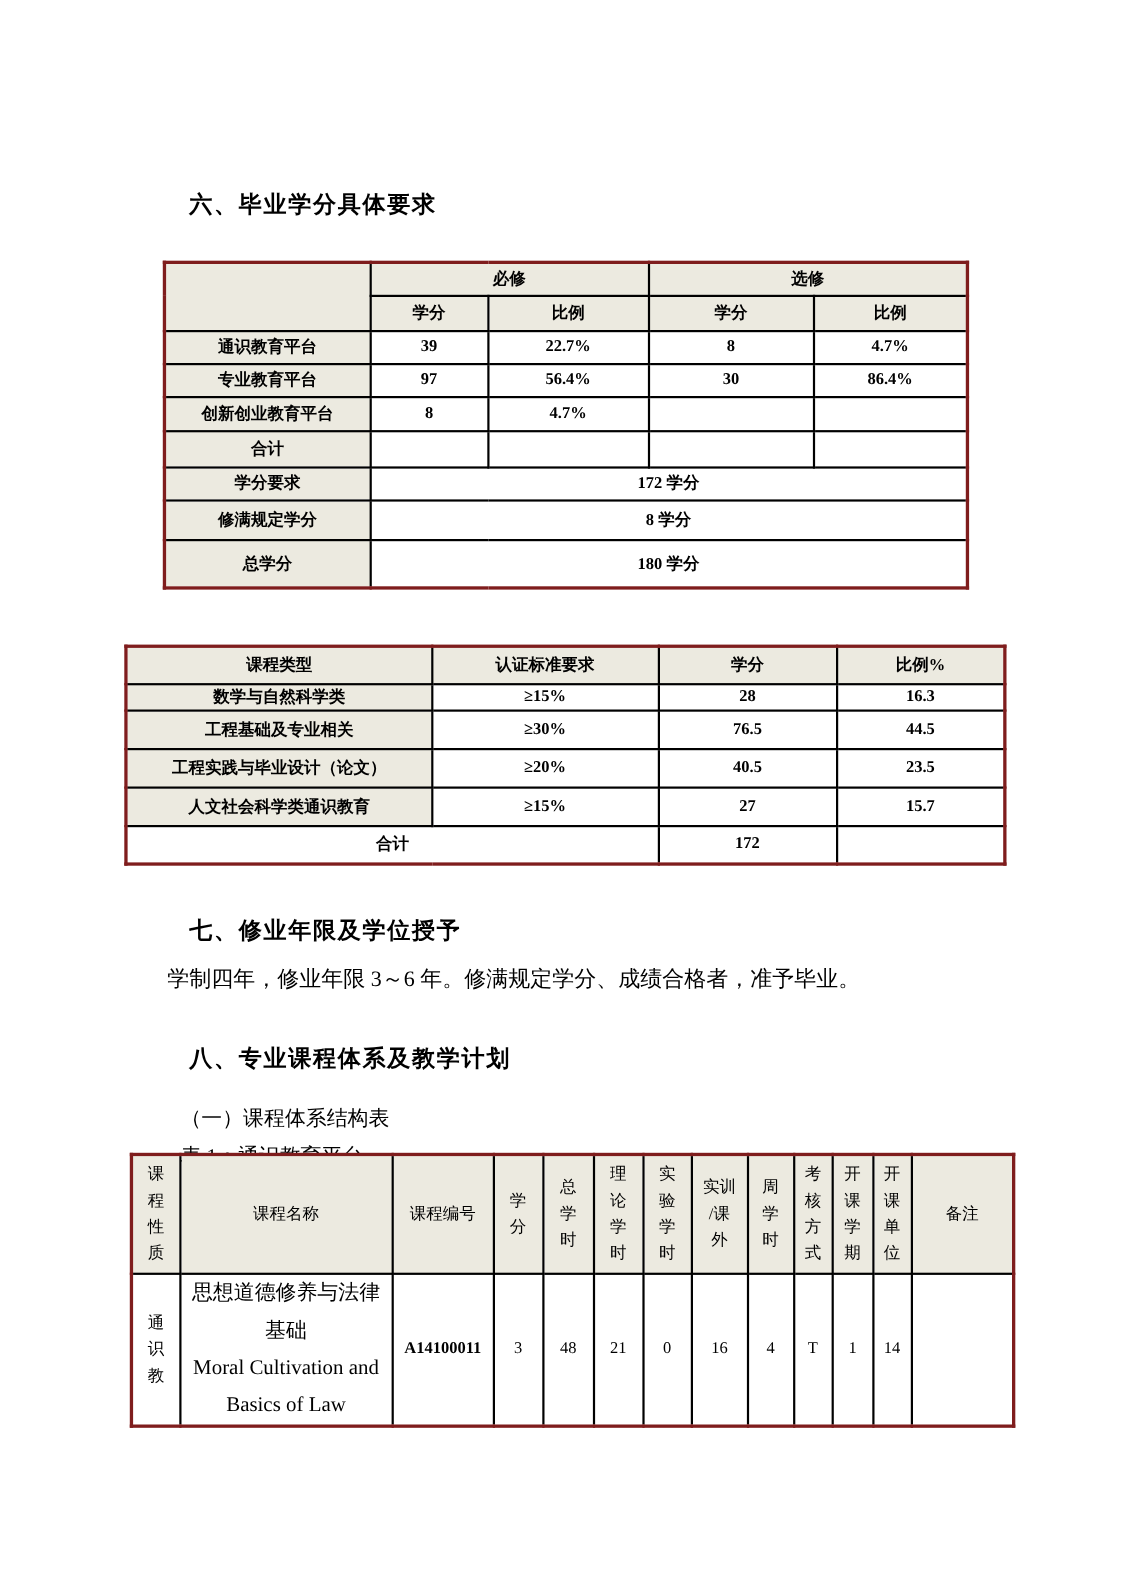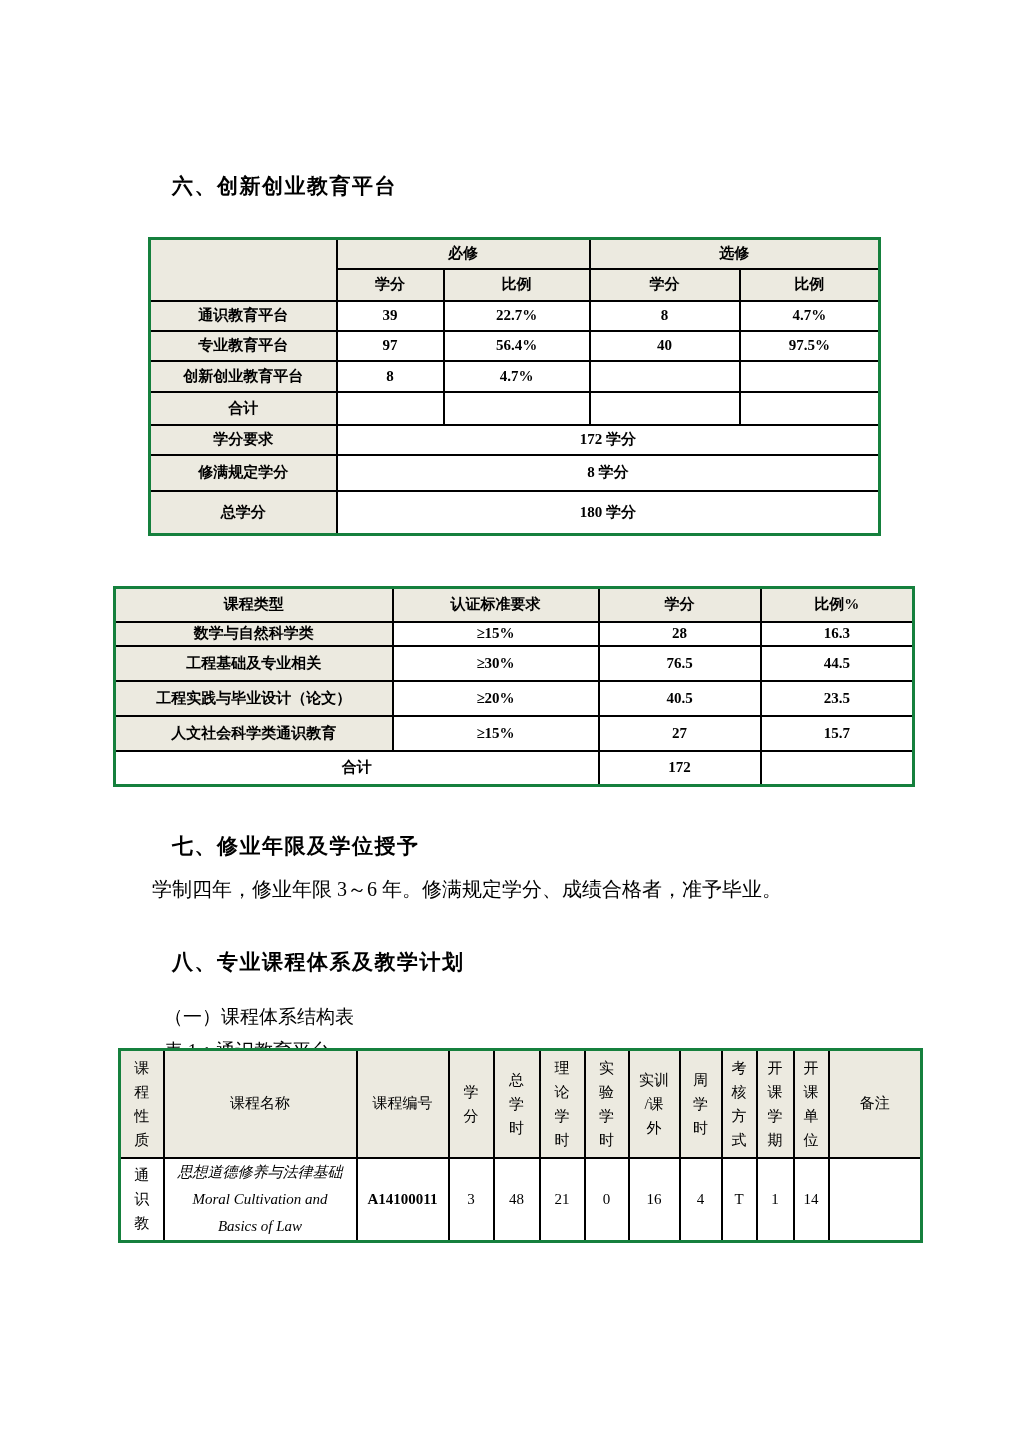--- a/index.html
+++ b/index.html
@@ -8,40 +8,40 @@
     font-family:"Liberation Serif","DejaVu Serif",serif;color:#000;overflow:hidden;
   }
   .sec-heading{
     position:absolute;margin:0;font-family:"Liberation Sans","DejaVu Sans",sans-serif;
     font-size:21px;font-weight:bold;letter-spacing:1.5px;white-space:nowrap;
   }
   .body-text{position:absolute;margin:4px;font-size:20px;white-space:nowrap;}
   .sub-text{position:absolute;margin:16px;font-size:19px;white-space:nowrap;}
   table.tbl{
     position:absolute;border-collapse:collapse;table-layout:fixed;
-    border:3px solid #15803d;
+    border:3px solid #7f1d1d;
   }
   table.tbl td{
     border:2px solid #000;text-align:center;vertical-align:middle;
     padding:0 2px;overflow:hidden;
   }
   .hdr{background:#ECEAE0;}
   .t1{font-size:15px;font-weight:bold;}
   .t2{font-size:15px;font-weight:bold;}
   .t3{font-size:15px;font-weight:normal;}
   .v{white-space:pre-line;line-height:1.6;}
-  .name-cell{white-space:pre-line;line-height:1.8;font-size:15px;font-style:italic;}
+  .name-cell{white-space:pre-line;line-height:1.8;font-size:19px;}
   .code-cell{font-size:15px;font-weight:bold;}
 </style>
 </head>
 <body>
 
 <div class="page">
 
-  <h2 class="sec-heading" style="left:172px;top:172px;">六、创新创业教育平台</h2>
+  <h2 class="sec-heading" style="left:172px;top:172px;">六、毕业学分具体要求</h2>
 
   <table class="tbl t1" style="left:148px;top:237px;width:730px;">
     <colgroup>
       <col style="width:187px">
         <col style="width:107px">
         <col style="width:146px">
         <col style="width:150px">
         <col style="width:140px">
     </colgroup>
     <tbody>
@@ -60,22 +60,22 @@
         <td class="hdr">通识教育平台</td>
         <td>39</td>
         <td>22.7%</td>
         <td>8</td>
         <td>4.7%</td>
       </tr>
       <tr style="height:30px">
         <td class="hdr">专业教育平台</td>
         <td>97</td>
         <td>56.4%</td>
-        <td>40</td>
-        <td>97.5%</td>
+        <td>30</td>
+        <td>86.4%</td>
       </tr>
       <tr style="height:31px">
         <td class="hdr">创新创业教育平台</td>
         <td>8</td>
         <td>4.7%</td>
         <td></td>
         <td></td>
       </tr>
       <tr style="height:33px">
         <td class="hdr">合计</td>

